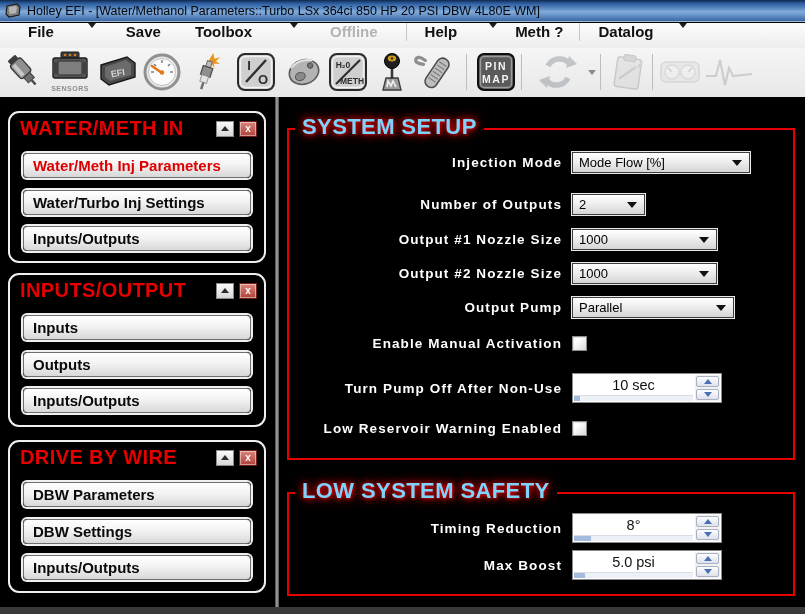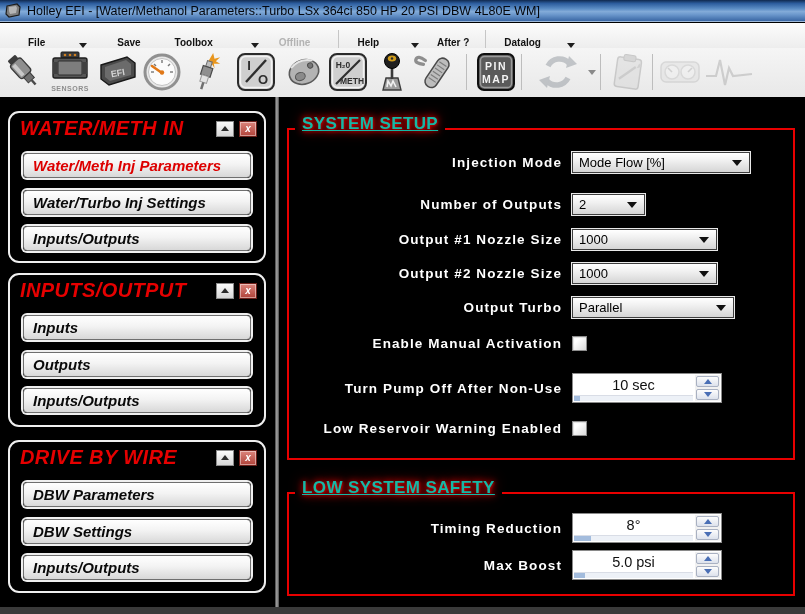--- a/index.html
+++ b/index.html
@@ -8,42 +8,42 @@
 
   
   .titlebar{position:absolute;top:0;left:0;right:0;height:22px;
     background:linear-gradient(180deg,#10294f 0%,#2c5c9d 16%,#5d8ec6 42%,#83abd8 55%,#6b97cc 70%,#3a67a4 100%);
     display:flex;align-items:center;padding-left:5px;box-sizing:border-box;border-bottom:1px solid #9db8d8;}
   .title-text{font-size:12.5px;color:#04060c;margin-left:6px;white-space:nowrap;}
 
   
   .menubar{position:absolute;top:23px;left:0;right:0;height:25px;
     background:linear-gradient(180deg,#fcfcfc,#ededed);border-bottom:1px solid #d6d6d6;
-    display:flex;align-items:flex-end;font-weight:bold;font-size:10px;color:#111;}
+    display:flex;align-items:flex-start;font-weight:bold;font-size:15px;color:#111;}
   .mi{display:flex;align-items:center;white-space:nowrap;}
   .mi.dim{color:#b3b3b3;}
   .mcaret{width:0;height:0;border-left:4px solid transparent;border-right:4px solid transparent;border-top:5px solid #1d1d1d;display:inline-block;}
   .msep{width:1px;height:18px;background:#c6c6c6;}
 
   
   .toolbar{position:absolute;top:48px;left:0;right:0;height:49px;
     background:linear-gradient(180deg,#f5f5f5,#e8e8e8);border-bottom:1px solid #b5b5b5;}
   .tbtn{position:absolute;top:2px;width:44px;height:44px;display:flex;align-items:center;justify-content:center;}
   .tbtn.dis{opacity:.48;}
   .tsep{position:absolute;top:6px;width:1px;height:36px;background:#bdbdbd;}
   .sensors-label{position:absolute;left:0;right:0;top:35px;text-align:center;font-size:7px;font-weight:bold;color:#8d8d8d;letter-spacing:.5px;}
   .tcaret{position:absolute;top:22px;width:0;height:0;border-left:4px solid transparent;border-right:4px solid transparent;border-top:5px solid #8a8a8a;}
 
   
   .content{position:absolute;top:97px;left:0;width:805px;height:517px;background:#000;}
   .vdivider{position:absolute;left:275px;top:0;width:4px;height:517px;background:linear-gradient(90deg,#3c3c3c,#a8a8a8 45%,#4a4a4a);}
   .bottom-edge{position:absolute;left:0;bottom:0;width:100%;height:7px;background:#3a3a3a;}
 
   
-  .panel{position:absolute;left:8px;width:258px;background:#000;border:2px solid #efefef;border-radius:11px;box-sizing:border-box;font-style:italic;}
+  .panel{position:absolute;left:8px;width:258px;background:#000;border:2px solid #efefef;border-radius:11px;box-sizing:border-box;}
   .panel-head{display:flex;align-items:center;padding:4px 7px 0 10px;}
   .panel-title{flex:1;color:#e60000;font-weight:bold;font-size:20px;letter-spacing:.4px;white-space:nowrap;}
   .p-min{width:18px;height:16px;margin-right:5px;background:linear-gradient(#fbfbfb,#d7d7d7);border:1px solid #8b8b8b;
     display:flex;align-items:center;justify-content:center;box-sizing:border-box;}
   .p-min::after{content:"";width:0;height:0;border-left:4px solid transparent;border-right:4px solid transparent;border-bottom:5px solid #2b2b2b;}
   .p-close{width:18px;height:16px;background:linear-gradient(#dc857c,#b04239);border:1px solid #6e1f19;
     box-shadow:inset 0 0 0 1px rgba(255,255,255,.45);color:#fff;font-size:10px;font-weight:bold;line-height:1;
     display:flex;align-items:center;justify-content:center;box-sizing:border-box;}
   .sbtn{position:absolute;left:13px;width:228px;height:25px;box-sizing:border-box;
     border:1px solid #6f6f6f;border-radius:4px;
@@ -51,22 +51,22 @@
     box-shadow:0 0 0 2px rgba(252,252,252,.95);
     display:flex;align-items:center;padding-left:9px;
     font-weight:bold;font-size:15px;color:#0a0a0a;white-space:nowrap;}
   .sbtn.active{color:#dd0000;}
 
   
   .section{position:absolute;left:287px;width:508px;border:2px solid #e80000;box-sizing:border-box;background:#000;}
   .s1{top:31px;height:332px;}
   .s2{top:395px;height:104px;}
   .legend{position:absolute;top:-16px;left:6px;background:#000;padding:0 7px;
-    color:#14b8a6;font-weight:bold;font-size:17px;letter-spacing:.4px;white-space:nowrap;
-    text-shadow:0 0 6px rgba(255,0,0,.95),0 0 13px rgba(255,0,0,.75),1px 1px 2px rgba(120,0,0,.9);text-decoration:underline;}
+    color:#7dd3fc;font-weight:bold;font-size:22px;letter-spacing:.4px;white-space:nowrap;
+    text-shadow:0 0 6px rgba(255,0,0,.95),0 0 13px rgba(255,0,0,.75),1px 1px 2px rgba(120,0,0,.9);}
   .row{position:absolute;left:0;width:100%;display:flex;align-items:center;}
   .rlabel{flex:none;width:273px;text-align:right;color:#fff;font-weight:bold;font-size:13.5px;letter-spacing:1.1px;white-space:nowrap;}
   .rctrl{flex:none;margin-left:10px;display:flex;align-items:center;}
 
   .dd{position:relative;height:21px;box-sizing:border-box;border:1px solid #3d3d3d;box-shadow:0 0 0 1px #e9e9e9;
     background:linear-gradient(180deg,#ffffff 0%,#f0f0f0 40%,#d5d5d5 100%);
     display:flex;align-items:center;padding-left:6px;font-size:13px;color:#000;white-space:nowrap;}
   .w178{width:178px}.w73{width:73px}.w145{width:145px}.w150{width:162px}
   .ddarr{position:absolute;right:7px;top:7px;width:0;height:0;border-left:5px solid transparent;border-right:5px solid transparent;border-top:6px solid #101010;}
 
@@ -104,30 +104,30 @@
         <span>File</span>
       </span>
     <span class="mcaret" style="margin-left:34px"></span>
     <span class="mi" style="margin-left:30px">
         <span>Save</span>
       </span>
     <span class="mi" style="margin-left:34px">
         <span>Toolbox</span>
       </span>
     <span class="mcaret" style="margin-left:38px"></span>
-    <span class="mi dim" style="margin-left:20px">
+    <span class="mi dim" style="margin-left:32px">
         <span>Offline</span>
       </span>
     <span class="msep" style="margin-left:28px"></span>
     <span class="mi" style="margin-left:18px">
         <span>Help</span>
       </span>
     <span class="mcaret" style="margin-left:32px"></span>
     <span class="mi" style="margin-left:18px">
-        <span>After ?</span>
+        <span>Meth ?</span>
       </span>
     <span class="msep" style="margin-left:16px"></span>
     <span class="mi" style="margin-left:18px">
         <span>Datalog</span>
       </span>
     <span class="mcaret" style="margin-left:26px"></span>
   </div>
 
   <div class="toolbar">
 
@@ -380,21 +380,21 @@
         <span class="rlabel">Output #2 Nozzle Size</span>
         <div class="rctrl">
             <div class="dd w145">
           <span>1000</span>
               <span class="ddarr"></span>
         </div>
           </div>
       </div>
 
       <div class="row" style="top:167px;height:21px">
-        <span class="rlabel">Output Turbo</span>
+        <span class="rlabel">Output Pump</span>
         <div class="rctrl">
             <div class="dd w150">
           <span>Parallel</span>
               <span class="ddarr"></span>
         </div>
           </div>
       </div>
 
       <div class="row" style="top:206px;height:15px">
         <span class="rlabel">Enable Manual Activation</span>

